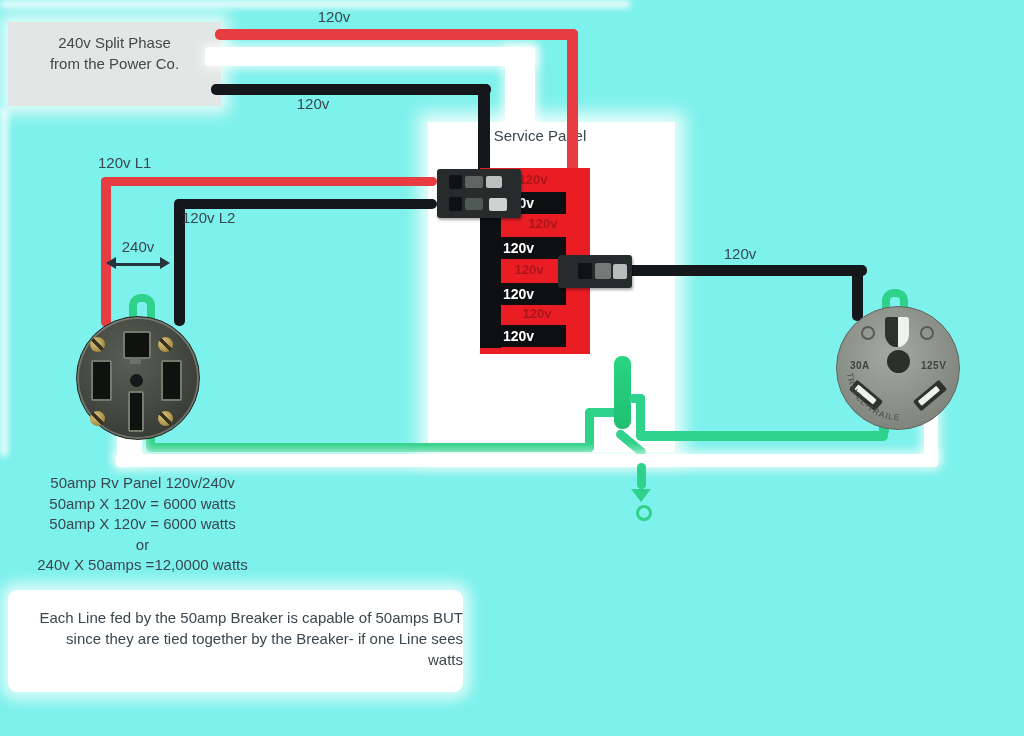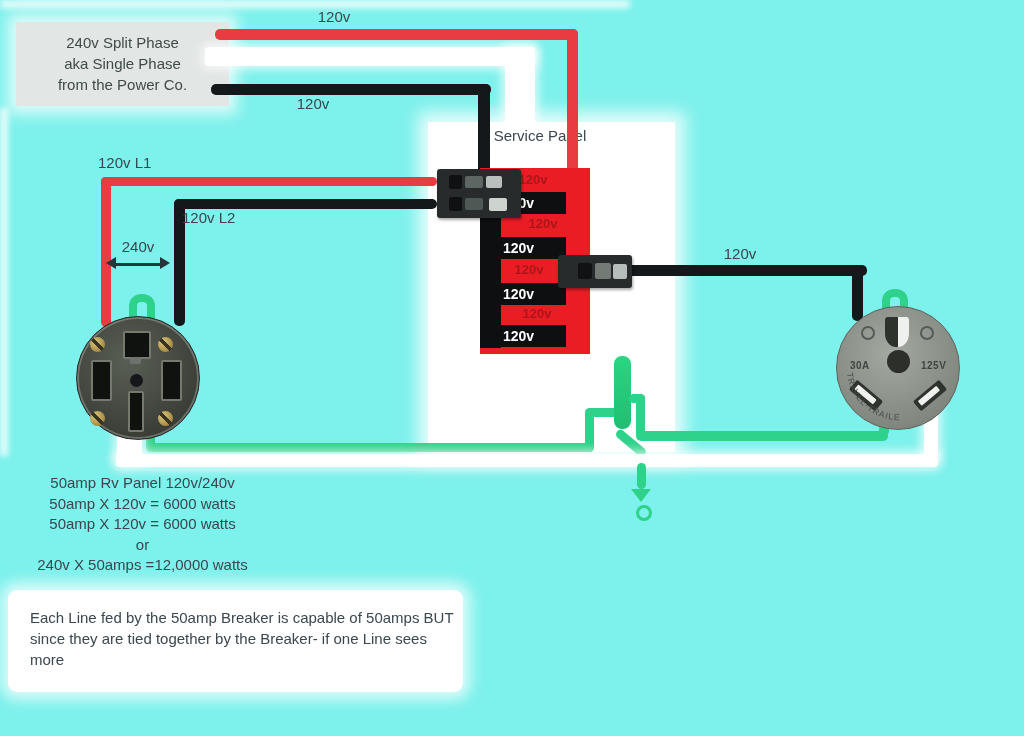--- a/index.html
+++ b/index.html
@@ -53,23 +53,22 @@
     color:#3a474f;font-size:15px;line-height:21px;padding:17px 0 0 22px;}
 </style>
 </head>
 <body>
 
 <div id="stage">
 
   <div class="abs glow" style="left:0;top:0;width:630px;height:8px;"></div>
   <div class="abs glow" style="left:0;top:108px;width:8px;height:348px;"></div>
 
-  <div class="abs srcbox" style="left:16px;top:22px;width:213px;height:74px;">
+  <div class="abs srcbox" style="left:8px;top:22px;width:213px;height:74px;">
     <div>240v Split Phase</div>
-    <div>aka Single Phase</div>
     <div>from the Power Co.</div>
   </div>
 
   <div class="abs wwht" style="left:205px;top:47px;width:330px;height:19px;"></div>
   <div class="abs wwht" style="left:505px;top:47px;width:30px;height:80px;"></div>
 
   <div class="abs panel" style="left:428px;top:122px;width:247px;height:330px;"></div>
   <div class="abs ptitle" style="left:440px;top:127px;">Service Panel</div>
 
   <div class="abs wred" style="left:215px;top:29px;width:363px;height:11px;"></div>
@@ -185,18 +184,18 @@
   </div>
 
   <div class="abs calc" style="left:0;top:473px;width:285px;">
     <div>50amp Rv Panel 120v/240v</div>
     <div>50amp X 120v = 6000 watts</div>
     <div>50amp X 120v = 6000 watts</div>
     <div>or</div>
     <div>240v X 50amps =12,0000 watts</div>
   </div>
 
-  <div class="abs notebox" style="left:8px;top:590px;width:433px;height:85px;">
+  <div class="abs notebox" style="left:8px;top:590px;width:433px;height:85px;text-align:right;">
     <div>Each Line fed by the 50amp Breaker is capable of 50amps BUT</div>
-    <div>since they are tied together by the Breaker- if one Line sees more</div>
+    <div>since they are tied together by the Breaker- if one Line sees watts</div>
   </div>
 
 </div>
 
 </body></html>

